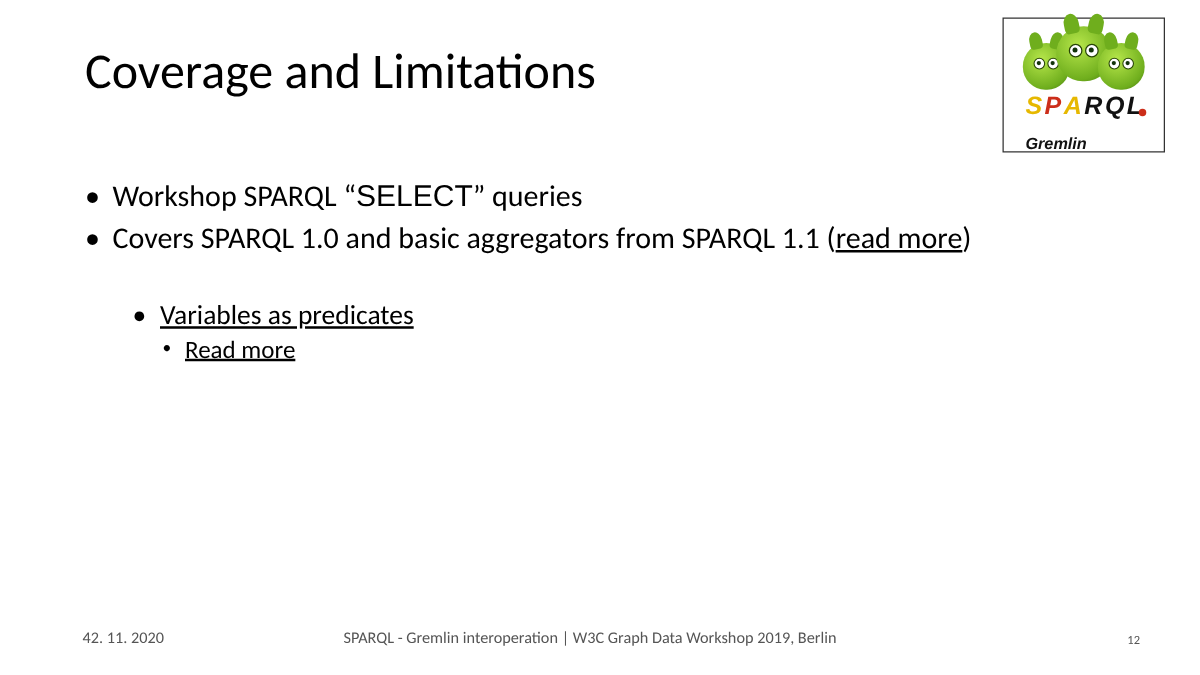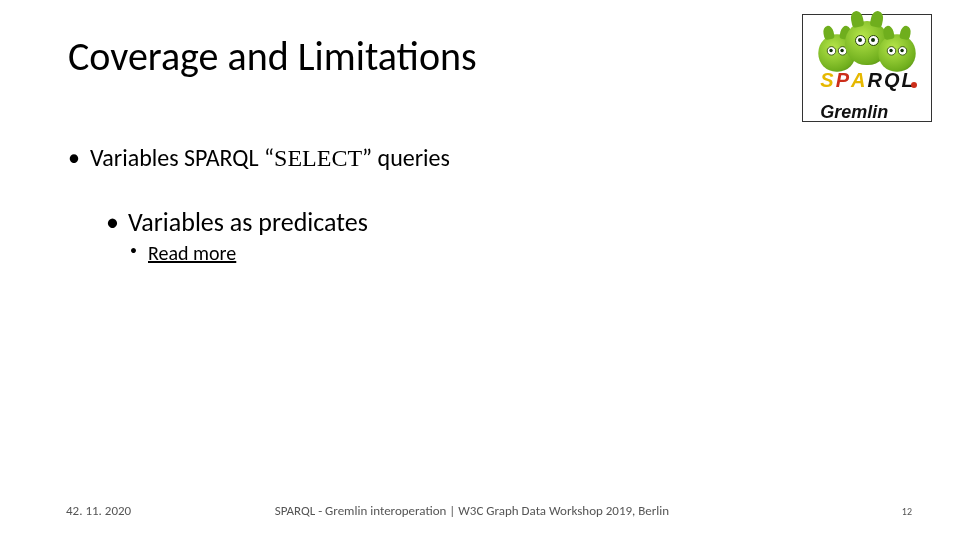--- a/index.html
+++ b/index.html
@@ -110,21 +110,21 @@
     content: "";
     position: absolute;
     right: -3px;
     bottom: 2px;
     width: 6px;
     height: 6px;
     background: #cc2e1a;
     border-radius: 50%;
   }
   .logo .wordmark .gremlin-text {
-    font-size: 18px;
+    font-size: 13px;
     font-weight: 900;
     font-style: italic;
     color: #111;
     margin-top: 13px;
   }
 
   .content {
     position: absolute;
     left: 68px;
     top: 142px;
@@ -137,32 +137,33 @@
     padding-left: 22px;
     margin-bottom: 2px;
   }
   .b1::before {
     content: "•";
     position: absolute;
     left: 0;
     top: 0;
   }
   code.mono {
-    font-family: Liberation Serif, serif;
+    font-family: Liberation Sans, sans-serif;
   }
   a.link {
     color: #000;
     text-decoration: underline;
   }
   .spacer { height: 30px; }
   .b2 {
     position: relative;
     padding-left: 22px;
     margin-left: 38px;
-    font-size: 26px;
+    font-size: 22px;
+    text-decoration: underline;
   }
   .b2::before {
     content: "•";
     position: absolute;
     left: 0;
     top: 0;
   }
   .b3 {
     position: relative;
     padding-left: 18px;
@@ -232,23 +233,26 @@
           <span class="c3">Q</span>
           <span class="c4">L</span>
       </div>
       <div class="gremlin-text">Gremlin</div>
     </div>
   </div>
 
   <div class="content">
 
     <div class="b1">
-      <span>Variables SPARQL “</span><code class="mono">SELECT</code><span>” queries</span>
-    </div>
-
+      <span>Workshop SPARQL “</span><code class="mono">SELECT</code><span>” queries</span>
+    </div>
+
+    <div class="b1">
+      <span>Covers SPARQL 1.0 and basic aggregators from SPARQL 1.1 (</span><a href="#" class="link">read more</a><span>)</span>
+    </div>
 
     <div class="spacer"></div>
 
 
     <div class="b2">
       <span>Variables as predicates</span>
     </div>
 
     <div class="b3">
       <a href="#" class="link">Read more</a>

